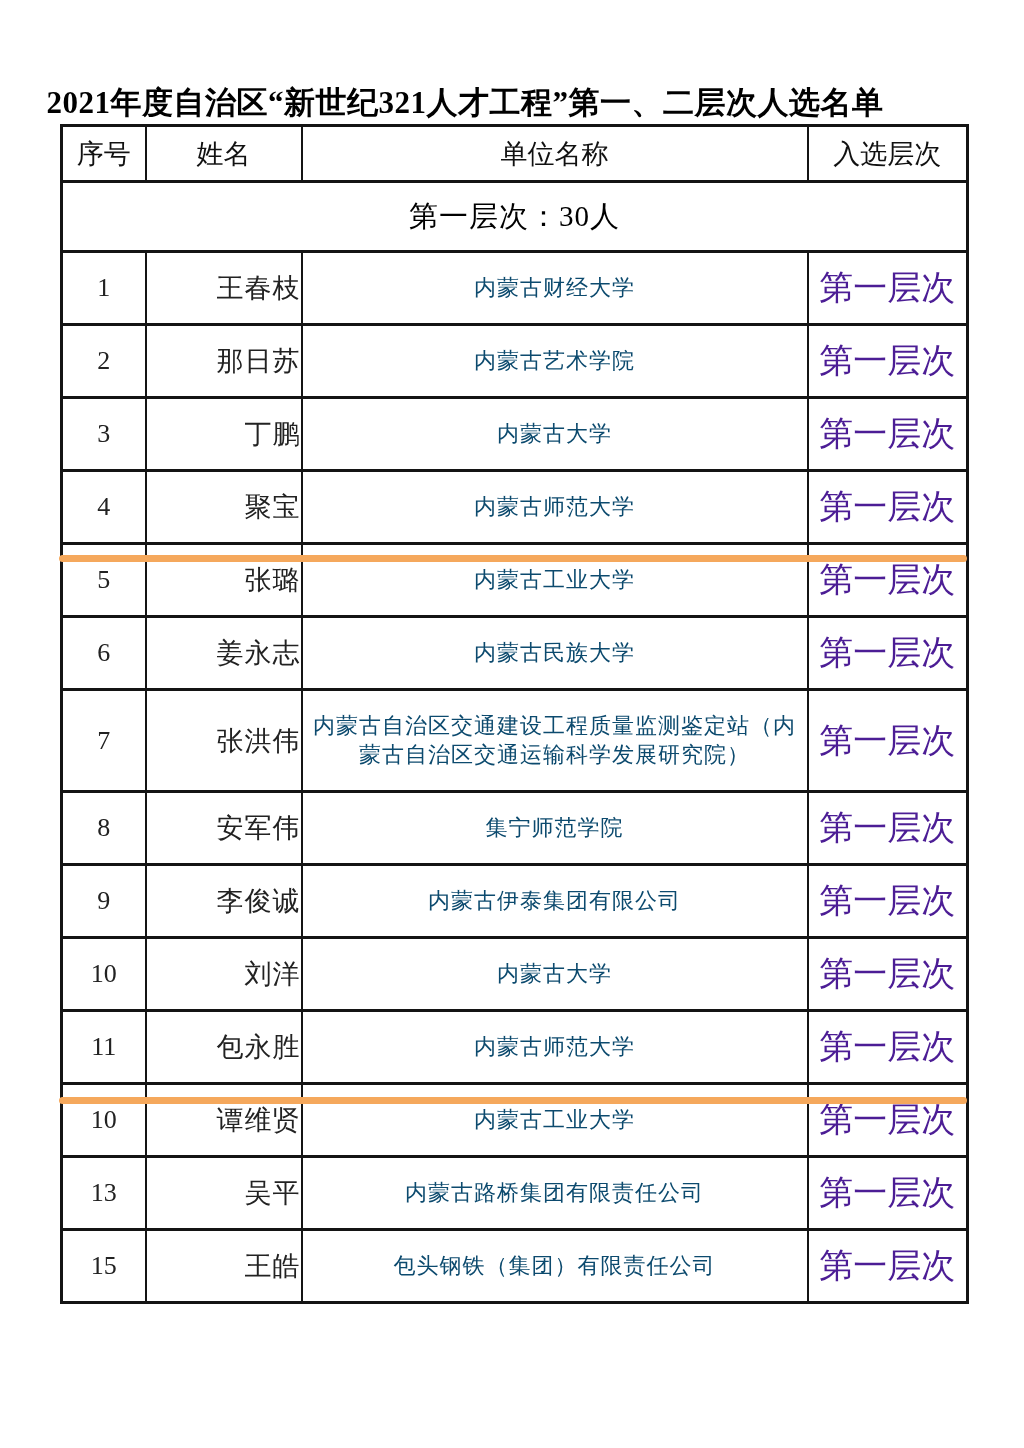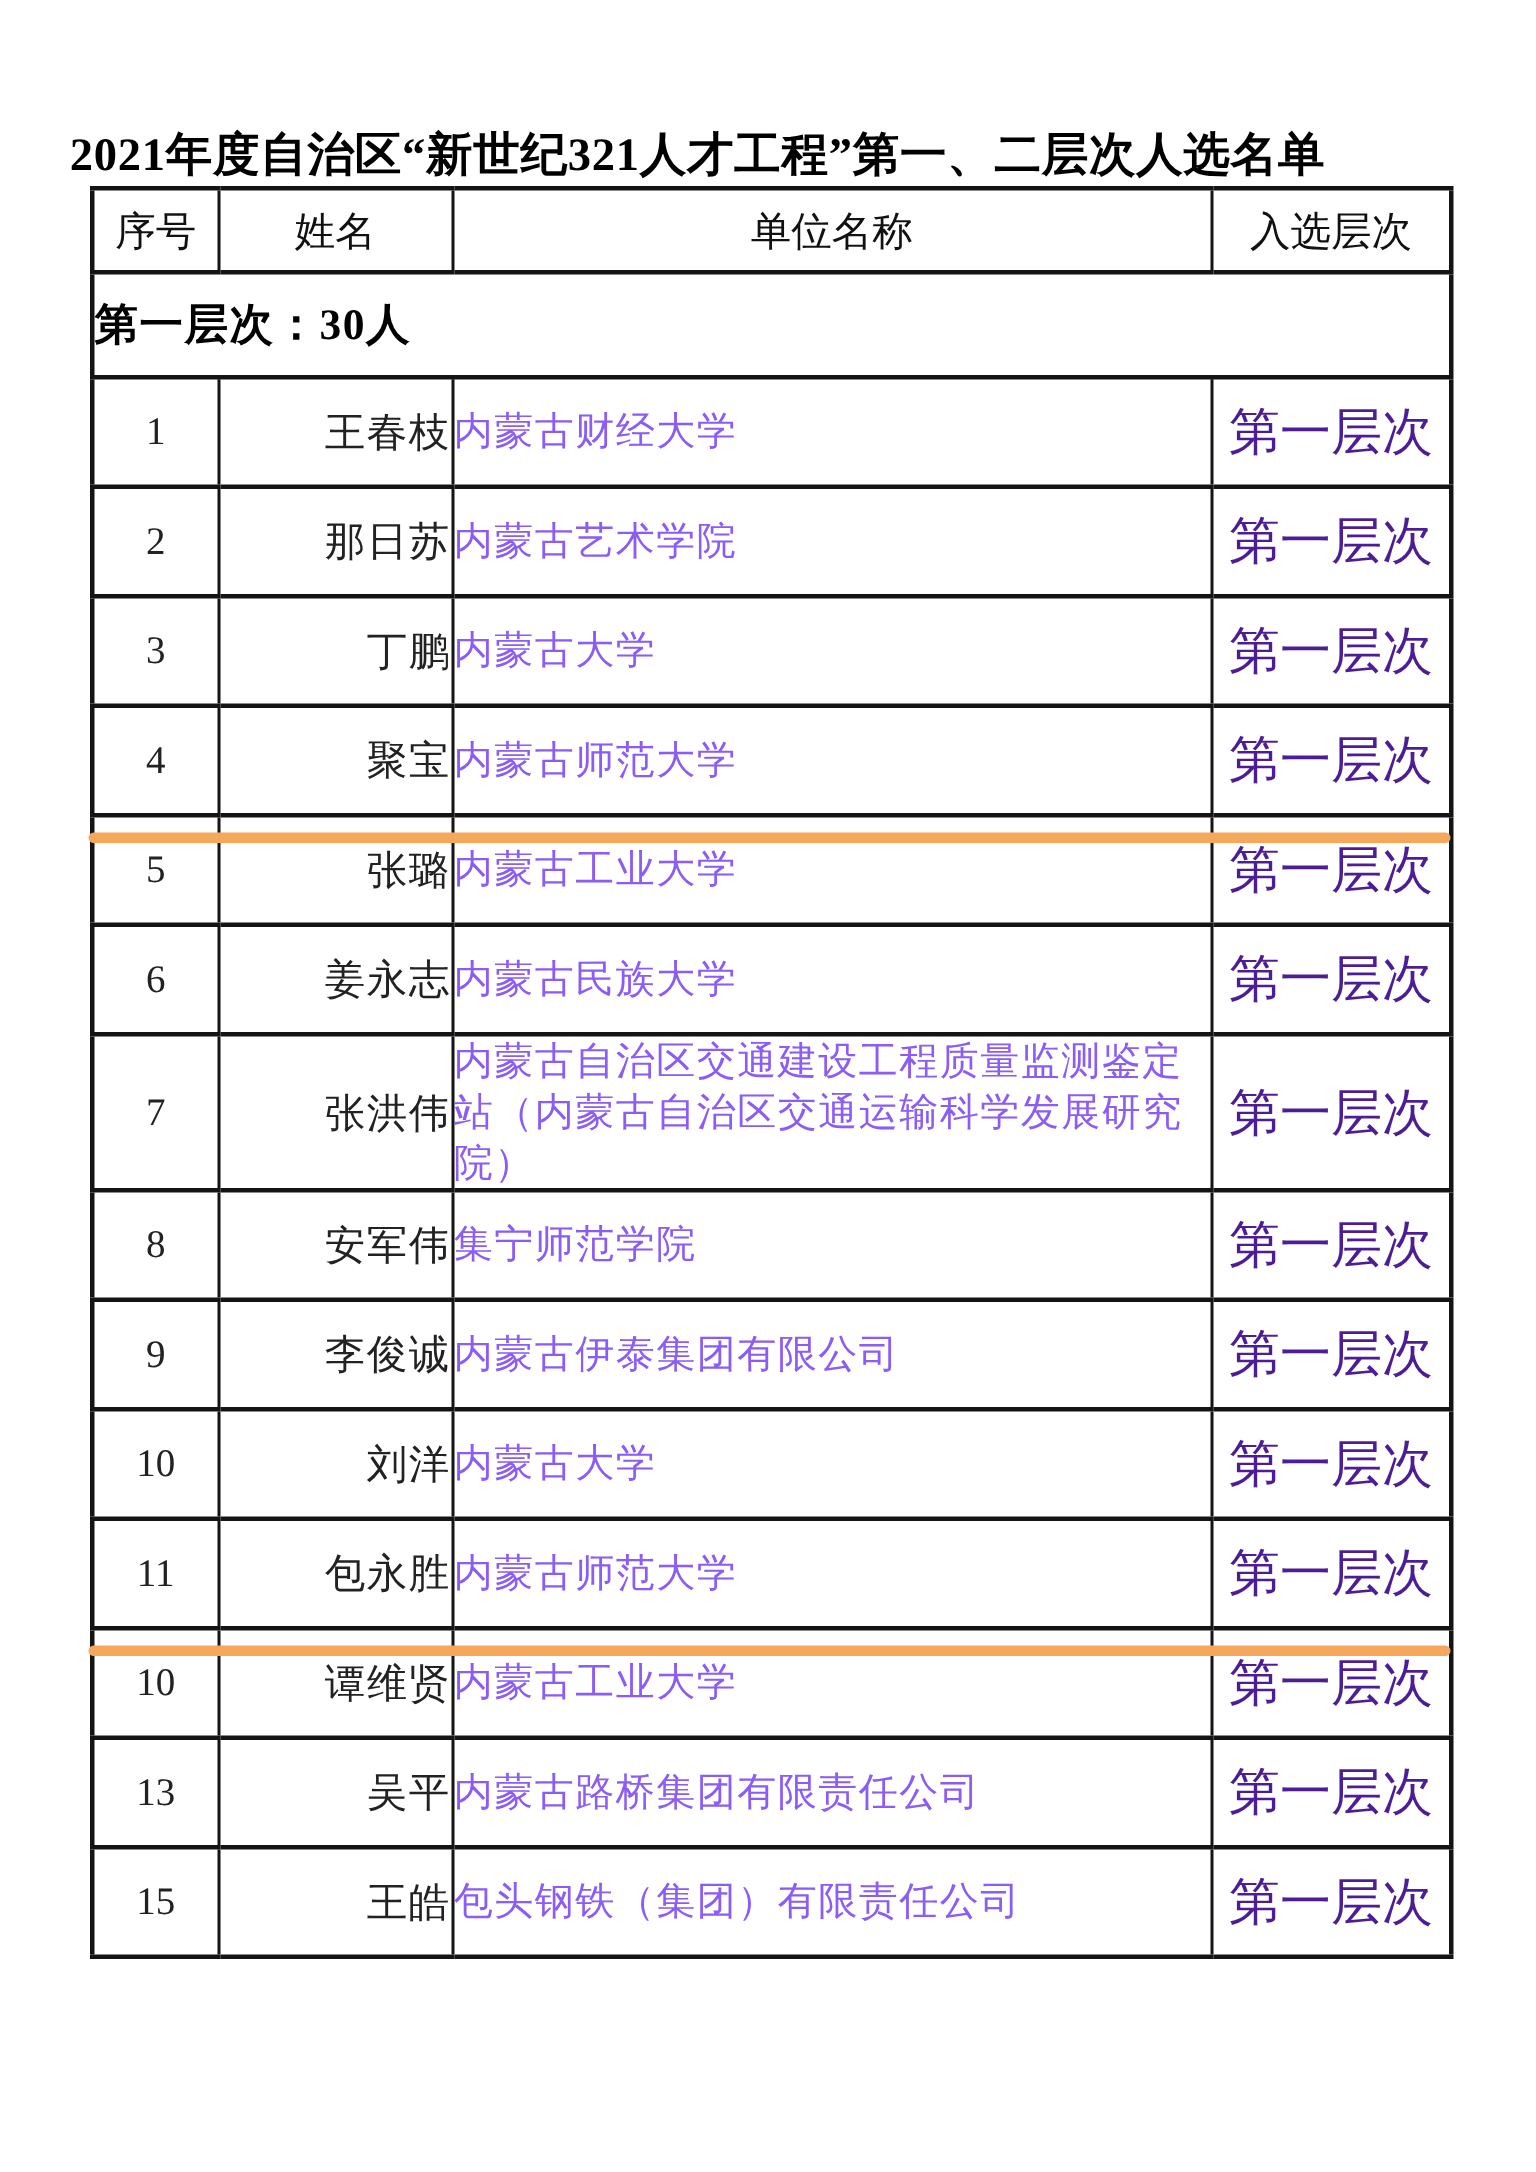--- a/index.html
+++ b/index.html
@@ -52,46 +52,47 @@
     height: 53px;
     font-family: "Liberation Sans", "DejaVu Sans", sans-serif;
     font-weight: normal;
     font-size: 27px;
     text-align: center;
     vertical-align: middle;
     color: #111111;
   }
   td.section-cell {
     height: 67px;
+    text-align: center;
     vertical-align: middle;
     font-size: 29px;
-    font-weight: bold;
+    font-weight: normal;
     color: #000000;
     letter-spacing: 1px;
   }
   tr.data-row { height: 73px; }
   tr.data-row.tall { height: 102px; }
   td.c-no {
     text-align: center;
     vertical-align: middle;
     font-size: 26px;
     color: #222222;
   }
   td.c-name {
     text-align: right;
     vertical-align: middle;
     font-size: 27px;
     color: #222222;
     letter-spacing: 1px;
   }
   td.c-org {
-    text-align: left;
-    vertical-align: middle;
-    font-size: 26px;
-    color: #8b5cf6;
+    text-align: center;
+    vertical-align: middle;
+    font-size: 22px;
+    color: #0c4a6e;
     padding-left: 12px;
     padding-right: 8px;
     letter-spacing: 1px;
     line-height: 1.3;
     word-break: break-all;
   }
   td.c-tier {
     text-align: center;
     vertical-align: middle;
     font-size: 34px;

